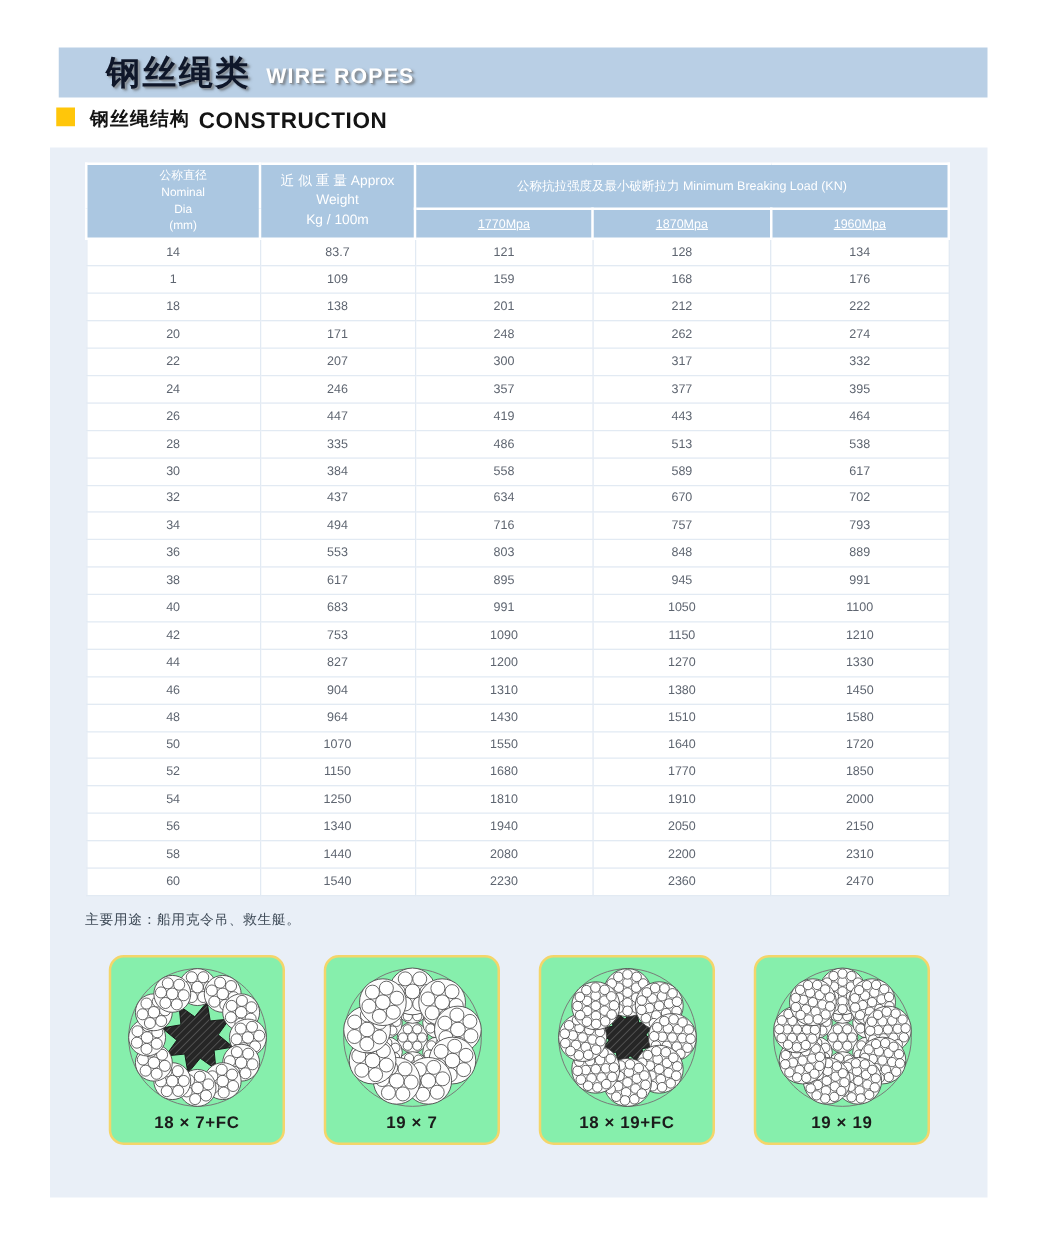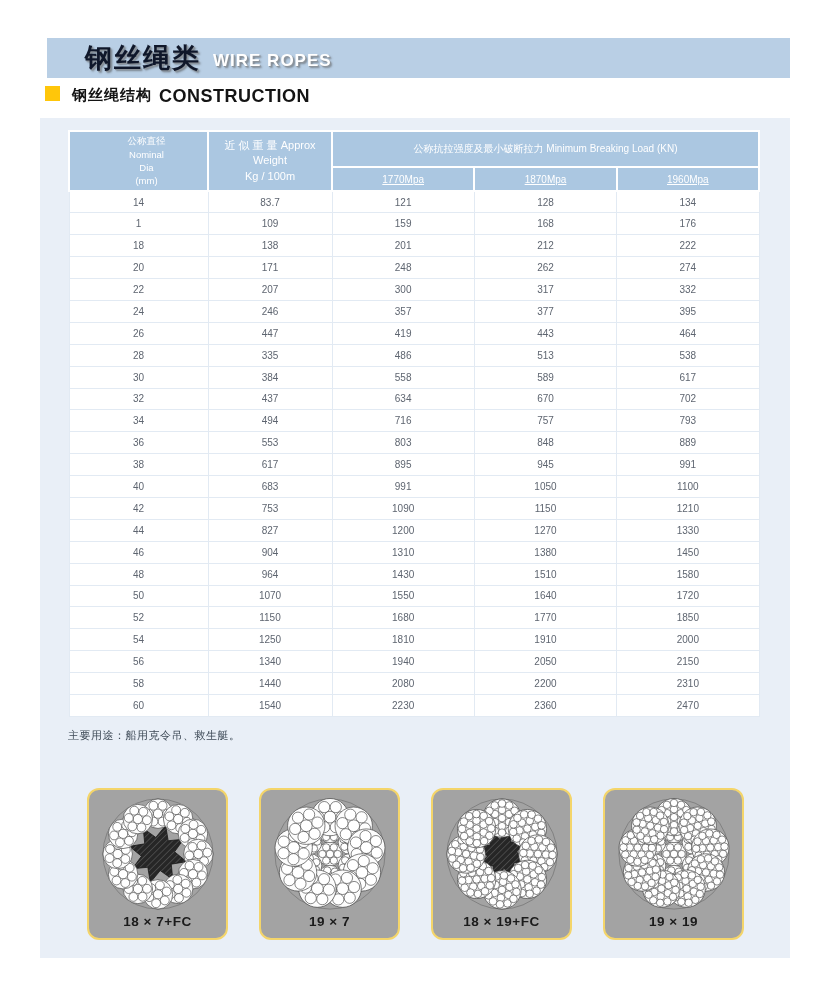--- a/index.html
+++ b/index.html
@@ -54,25 +54,24 @@
     background:#ffffff; color:#5e6570; font-size:10px; text-align:center;
     border:1px solid #e2eaf3; height:21.9px; padding:0;
   }
   
   .note {
     margin:11px 0 16px 28px; font-size:11px; color:#3e4a57; letter-spacing:.5px;
   }
   
   .cards { margin:21px 0 0 47px; display:flex; gap:31px; }
   .card {
-    width:141px; height:152px; background:#a3a3a3;
+    width:141px; height:152px; background:#86efac;
     border:2px solid #f4d56a; border-radius:12px;
     display:flex; flex-direction:column; align-items:center;
     padding-top:5px;
-    margin-top:24px;
   }
   .card svg { display:block; }
   .card-label {
     font-size:13.5px; font-weight:bold; color:#1b1b1b; letter-spacing:.5px;
     margin-top:1px;
   }
 </style>
 </head>
 <body>
 

